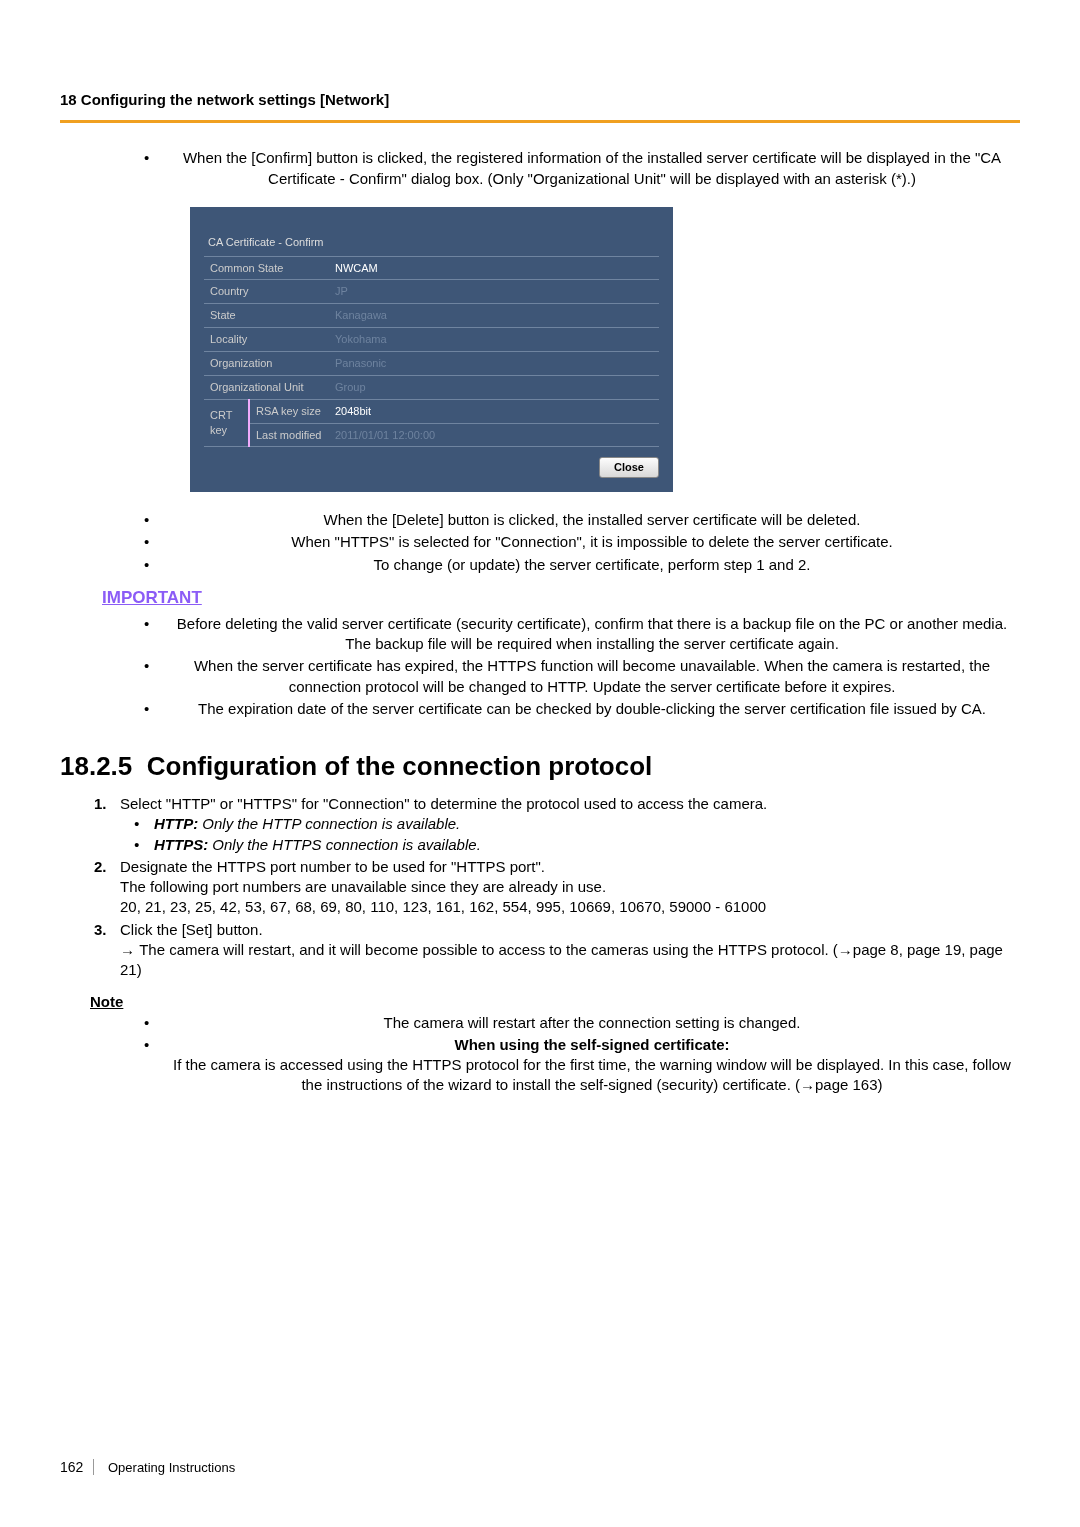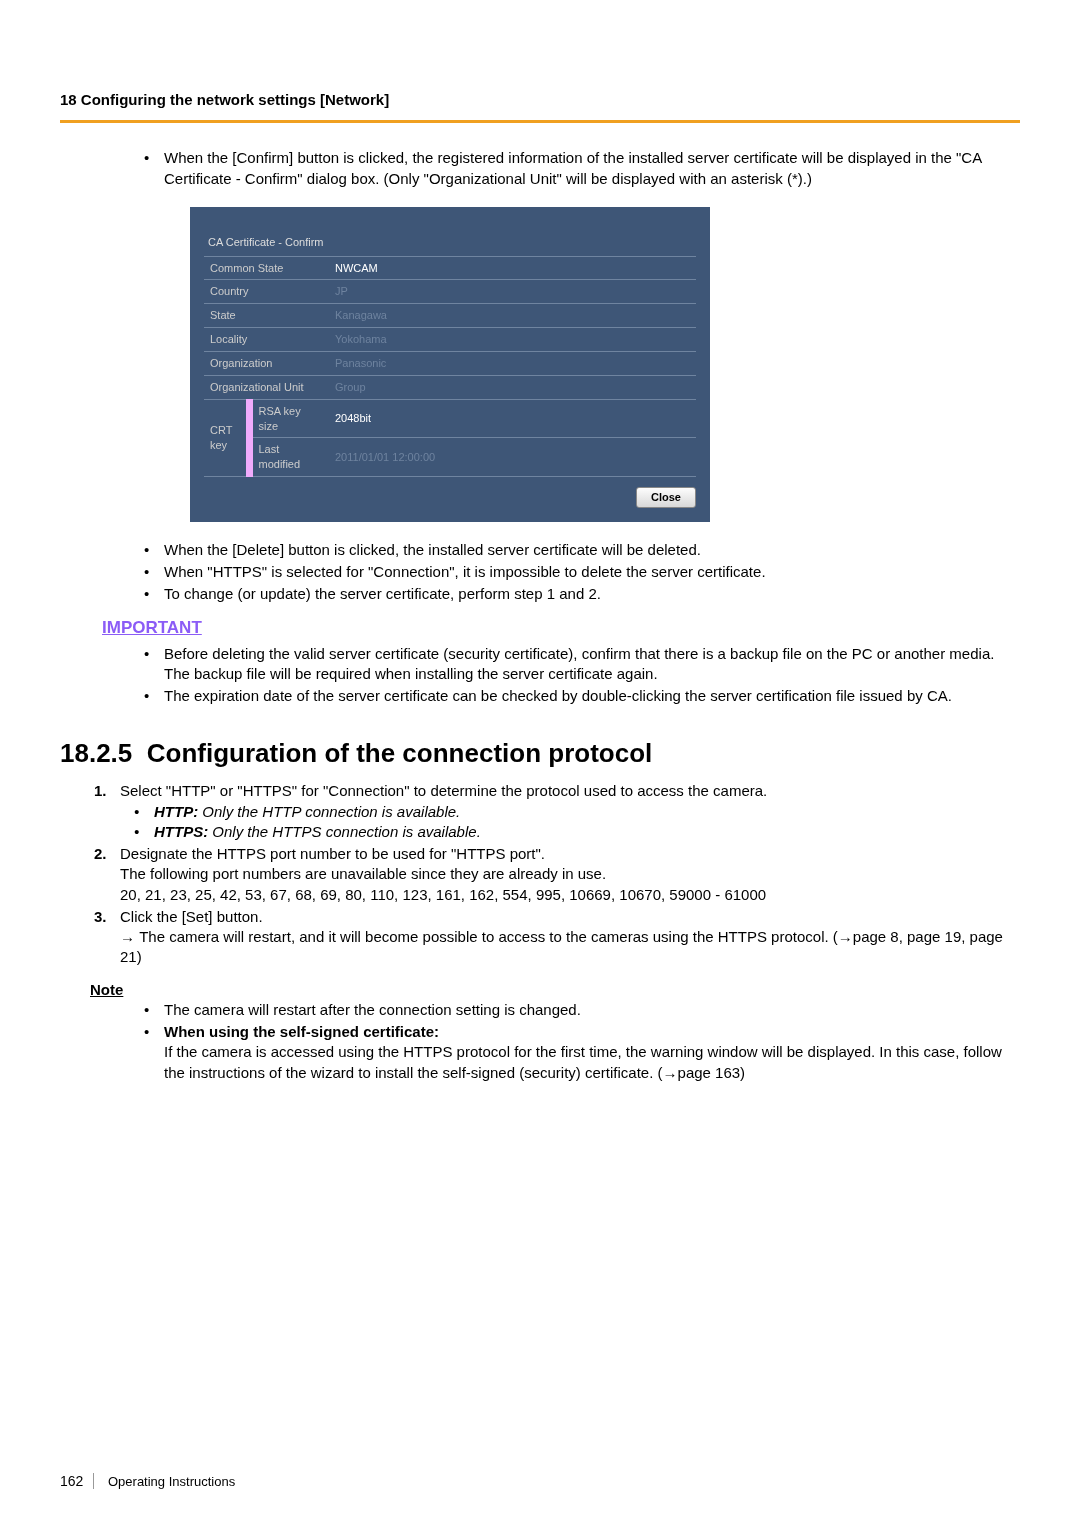--- a/index.html
+++ b/index.html
@@ -34,32 +34,33 @@
     margin-right: 0;
   }
   ul.bullet-list {
     list-style: none;
     padding: 0;
   }
   ul.bullet-list > li {
     position: relative;
     padding-left: 34px;
     margin-bottom: 2px;
+    text-align: center;
   }
   ul.bullet-list > li::before {
     content: "•";
     position: absolute;
     left: 14px;
     top: 0;
     font-size: 15px;
   }
   .dialog-wrap {
     margin: 18px 0 18px 60px;
     background: #3e5677;
-    width: 520px;
+    width: 483px;
     padding: 22px 14px 14px 14px;
     font-size: 11px;
     color: #fff;
   }
   .dialog-title {
     border-bottom: 1px solid #6f84a0;
     padding: 6px 0 6px 4px;
     color: #ddd;
   }
   .cert-table {
@@ -73,21 +74,21 @@
     color: #ddd;
     font-size: 11px;
     height: 22px;
   }
   .cert-table td.label {
     width: 100px;
     color: #ccc;
   }
   .cert-table td.sublabel {
     width: 80px;
-    border-left: 7px solid #f0abfc;
+    border-left: 2px solid #f0abfc;
     color: #ccc;
   }
   .cert-table td.val {
     color: #fff;
   }
   .cert-table td.val-redacted {
     color: #6e839f;
   }
   .close-btn-row {
     text-align: right;
@@ -149,21 +150,21 @@
     padding-left: 0;
   }
   .note-label {
     font-weight: bold;
     text-decoration: underline;
     margin-top: 12px;
     font-size: 15px;
   }
   .footer {
     position: absolute;
-    bottom: 36px;
+    bottom: 50px;
     left: 60px;
     font-size: 13px;
   }
   .footer .pnum {
     font-size: 14px;
     padding-right: 10px;
     border-right: 1px solid #999;
     margin-right: 10px;
   }
   .bold { font-weight: bold; }
@@ -231,20 +232,21 @@
       <li>To change (or update) the server certificate, perform step 1 and 2.</li>
     </ul>
   </div>
 
   <div style="margin-left:30px">
     <div class="important-label">IMPORTANT</div>
   </div>
   <div class="content-indent">
     <ul class="bullet-list">
       <li>Before deleting the valid server certificate (security certificate), confirm that there is a backup file on the PC or another media. The backup file will be required when installing the server certificate again.</li>
+      <li>When the server certificate has expired, the HTTPS function will become unavailable. When the camera is restarted, the connection protocol will be changed to HTTP. Update the server certificate before it expires.</li>
       <li>The expiration date of the server certificate can be checked by double-clicking the server certification file issued by CA.</li>
     </ul>
   </div>
 
   <h2 class="section-heading">
     <span>18.2.5</span>&nbsp;&nbsp;<span>Configuration of the connection protocol</span>
   </h2>
 
   <div style="margin-left:20px">
     <ol class="num-list">

